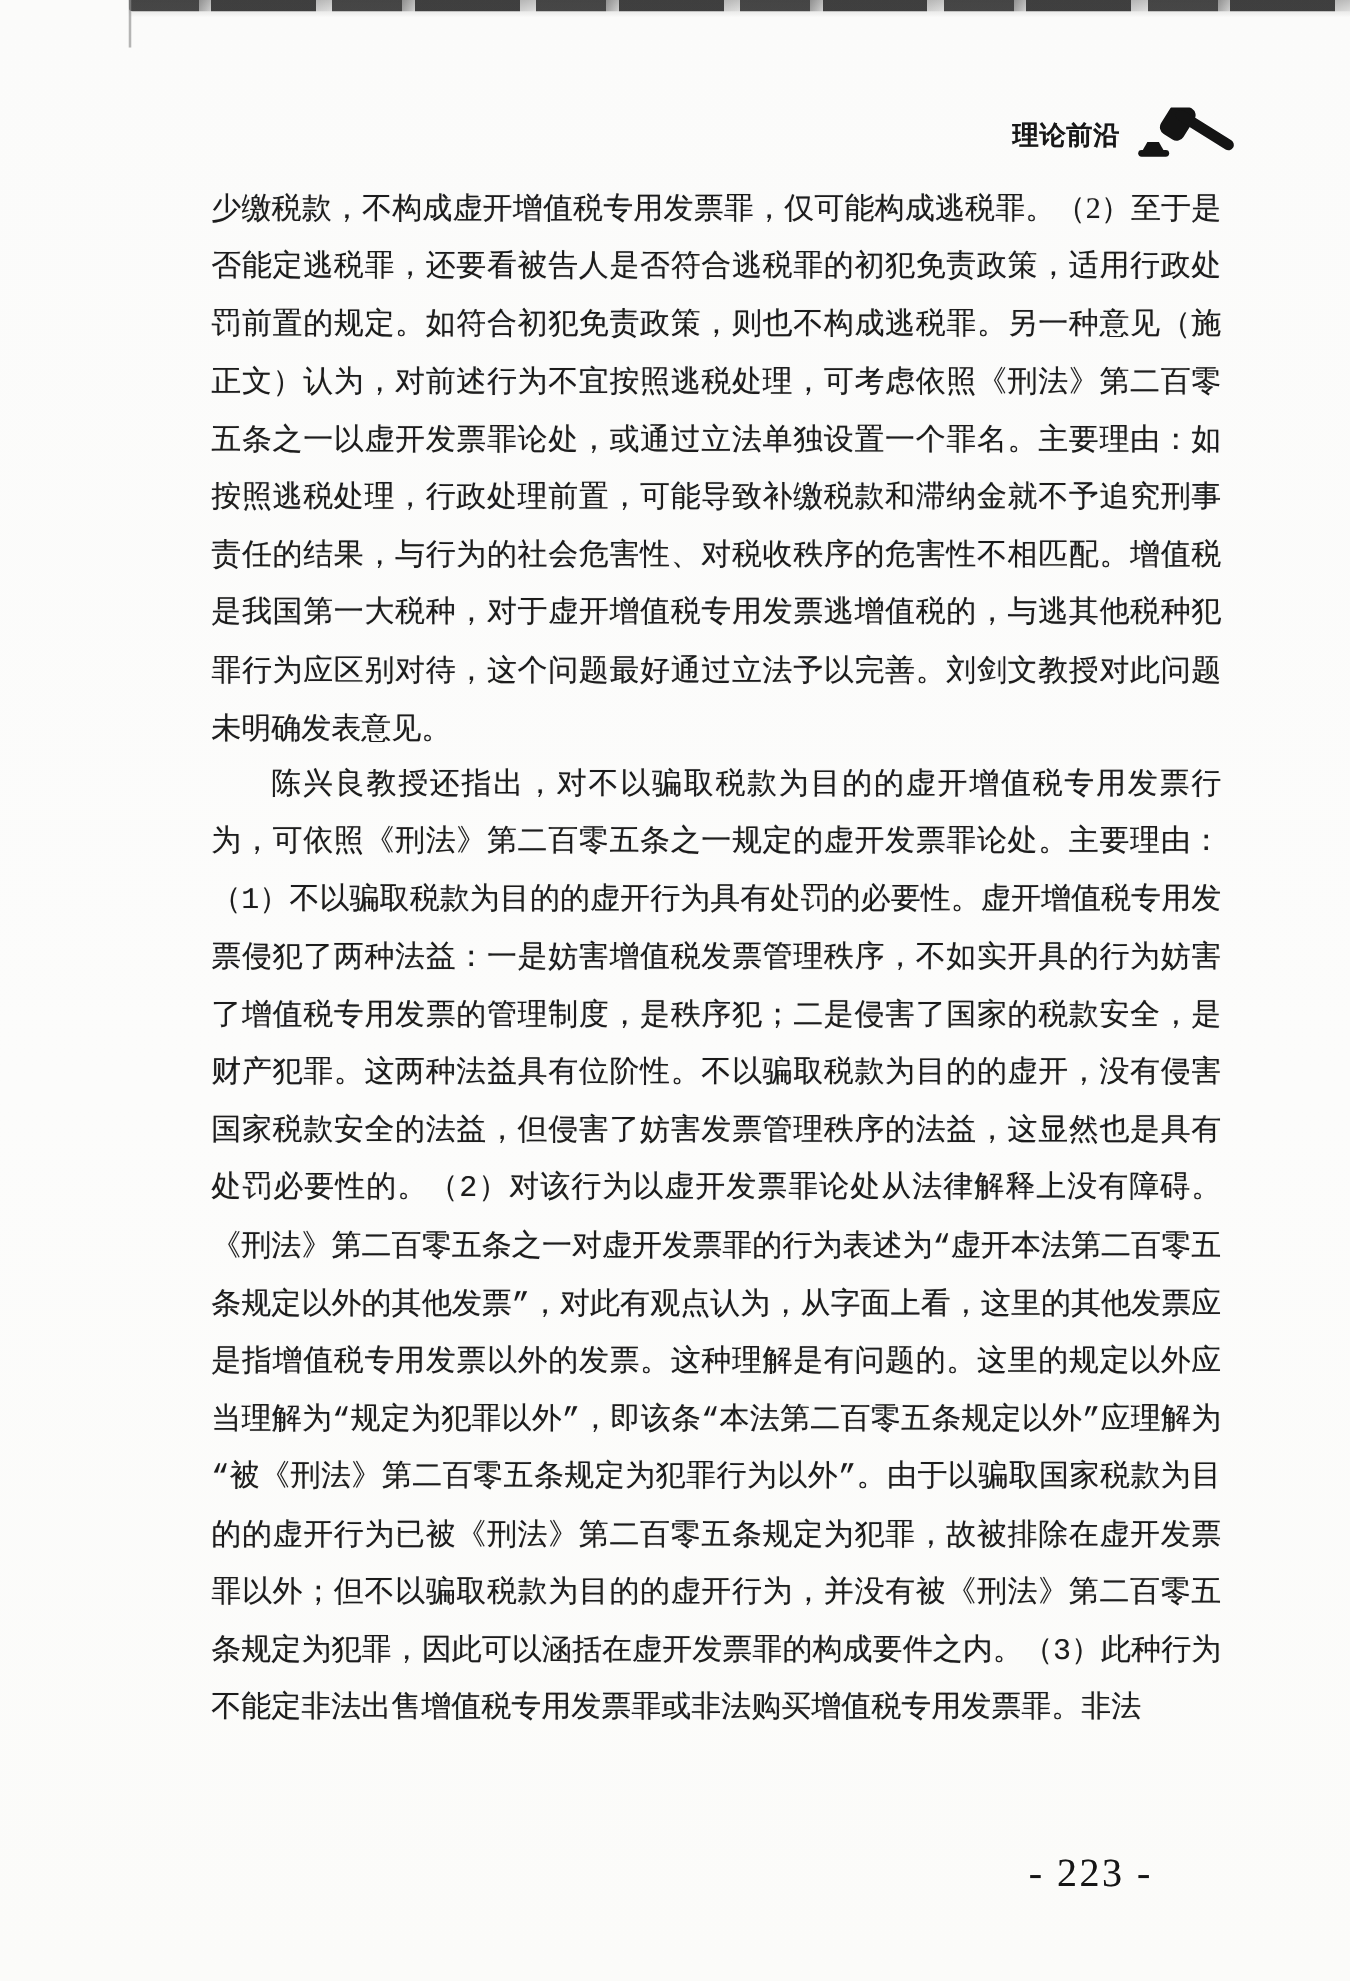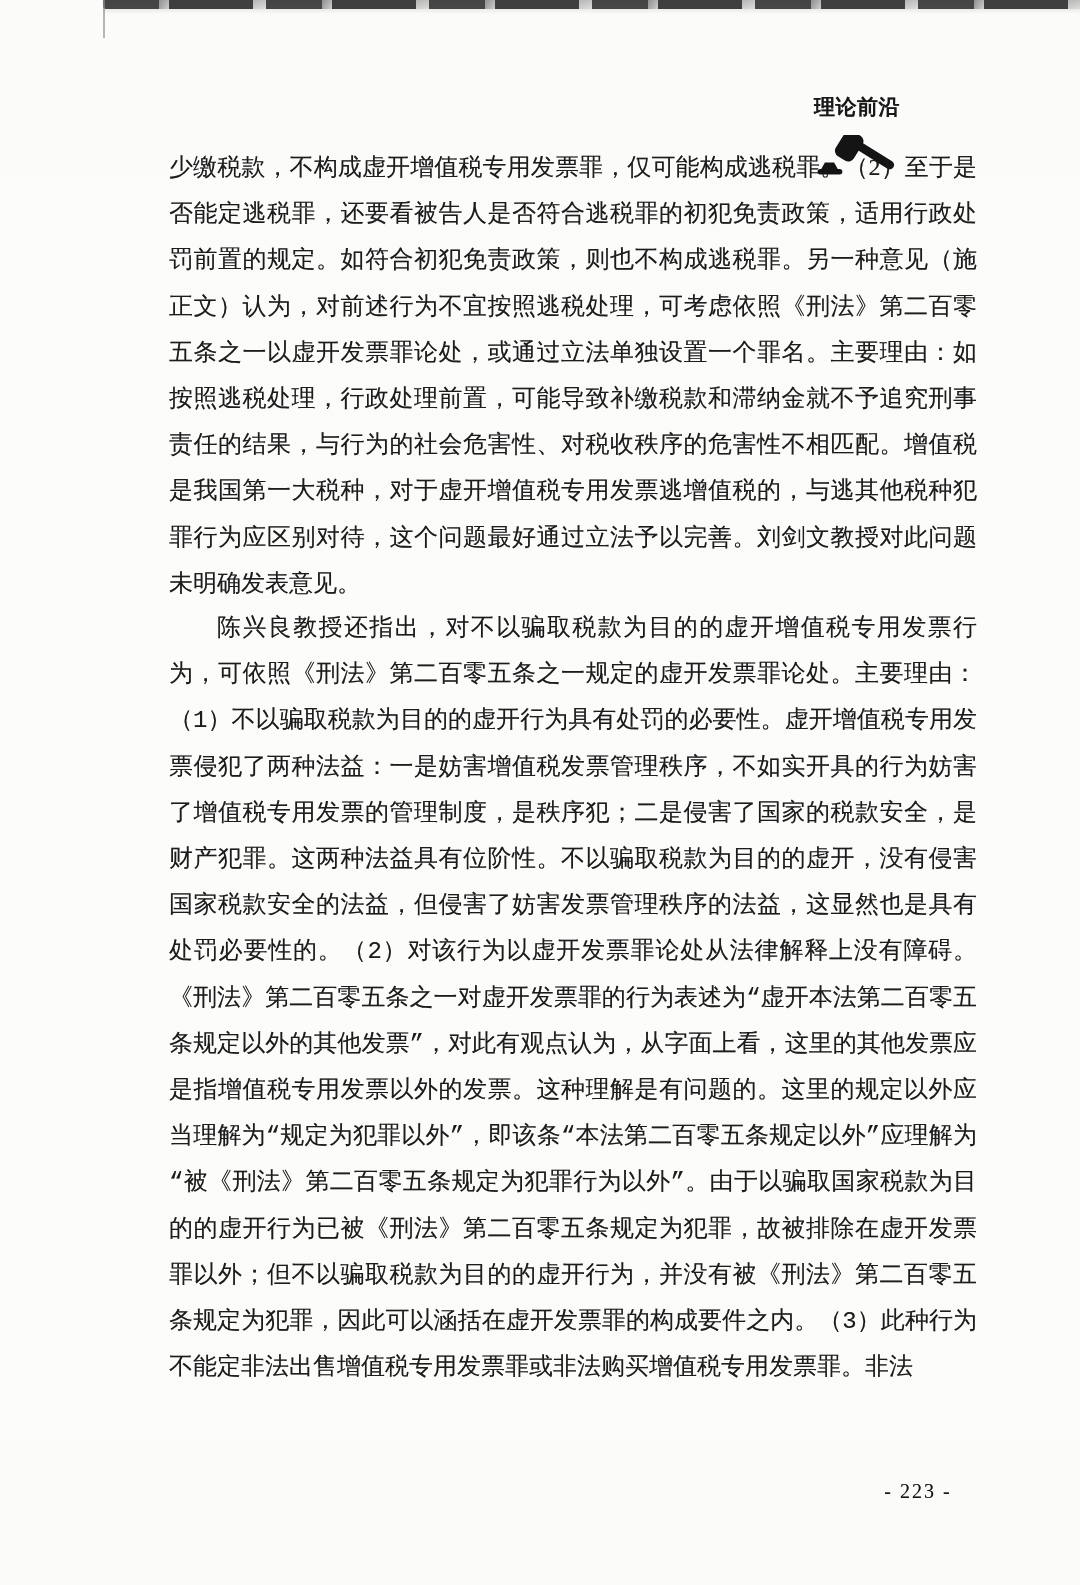--- a/index.html
+++ b/index.html
@@ -29,21 +29,21 @@
     position:absolute;top:0;left:103px;right:0;height:14px;
     background:linear-gradient(180deg,rgba(60,60,60,.25),rgba(60,60,60,0));
   }
   .scan-vline{
     position:absolute;top:0;left:103px;width:2px;height:38px;
     background:#8f8f8f;opacity:.65;
   }
   
   .running-head{
     position:absolute;top:86px;left:810px;
-    display:flex;align-items:center;gap:7px;flex-direction:column;
+    display:flex;align-items:center;gap:7px;
   }
   .running-head .label{
     font-size:21px;font-weight:bold;color:#181818;
     letter-spacing:.5px;
     text-shadow:0 0 .5px rgba(0,0,0,.45);
     line-height:42px;
   }
   .gavel{width:94px;height:44px;display:block;}
   
   .body-text{
@@ -53,25 +53,24 @@
     line-height:46.2px;
     text-align:justify;
     text-justify:inter-ideograph;
     text-shadow:0 0 .6px rgba(20,20,20,.4);
     margin-left:31px;
   }
   .body-text p{margin:0;padding:0;}
   .body-text p.indent{text-indent:2em;font-family:Liberation Mono, monospace;}
   
   .folio{
-    position:absolute;left:848px;top:1480px;width:140px;
-    font-size:20px;color:#161616;letter-spacing:2px;
+    position:absolute;left:823px;top:1480px;width:140px;
+    font-size:32px;color:#161616;letter-spacing:2px;
     text-shadow:0 0 .5px rgba(0,0,0,.4);
     white-space:nowrap;
-    text-align:center;
   }
 </style>
 </head>
 <body>
 
 <div class="page">
 
   <div class="scan-strip"></div>
   <div class="scan-strip-fade"></div>
   <div class="scan-vline"></div>

